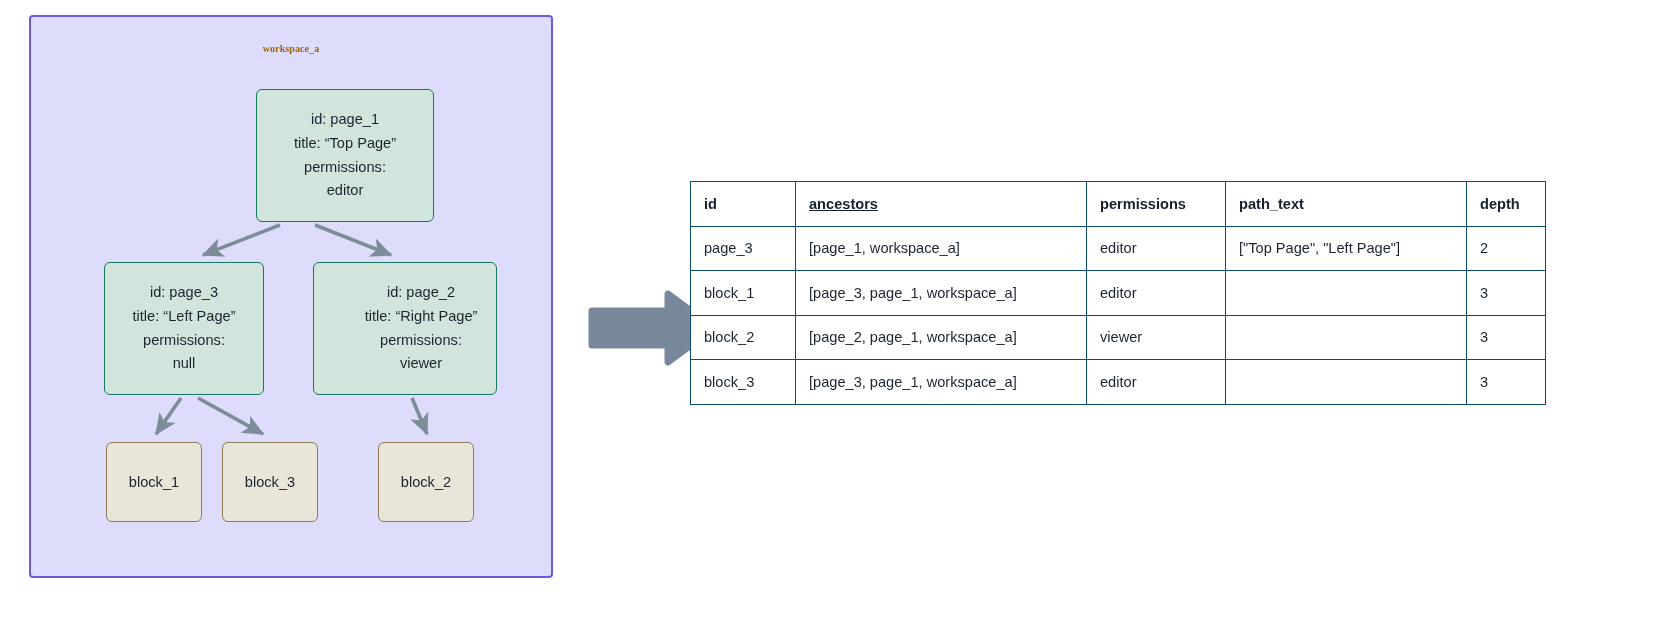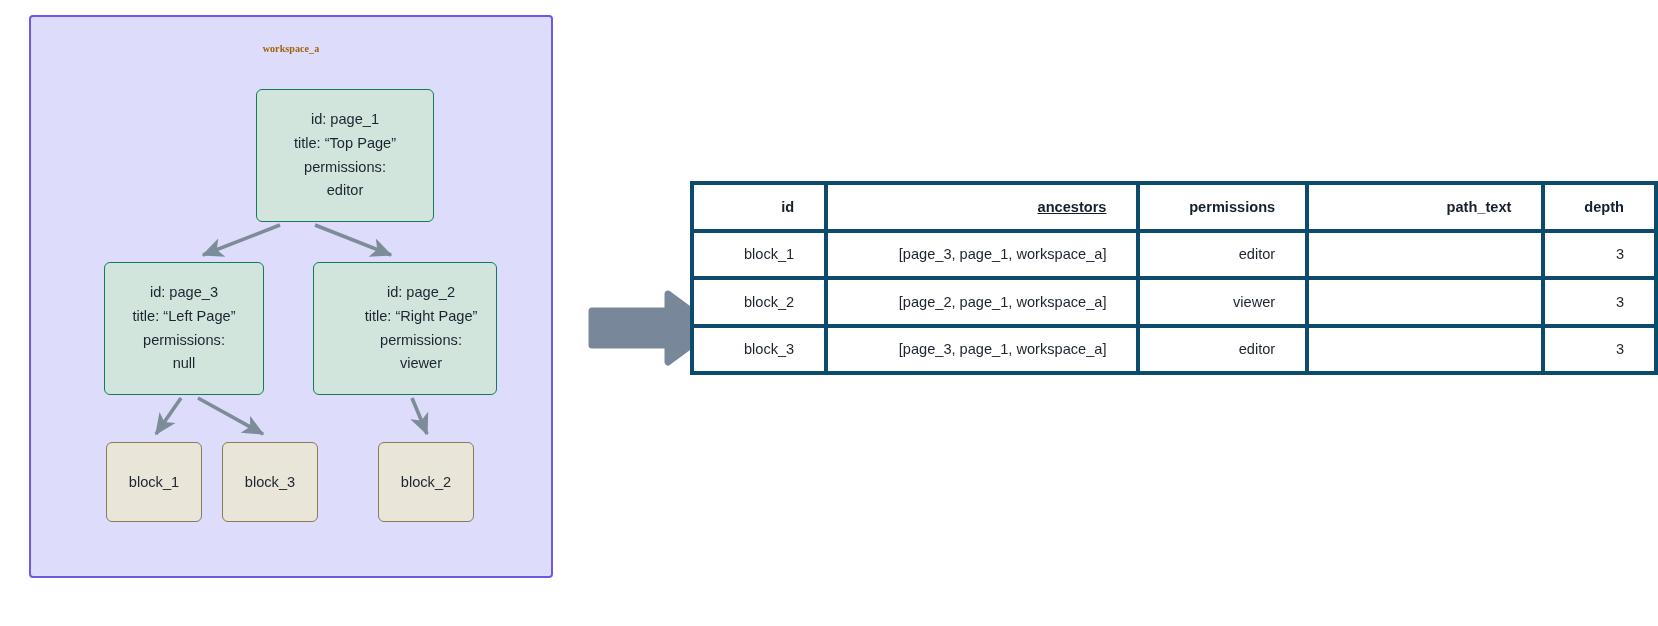--- a/index.html
+++ b/index.html
@@ -102,24 +102,24 @@
     position: absolute;
     left: 690px;
     top: 181px;
     border-collapse: collapse;
     background: #ffffff;
     font-size: 14.6px;
     color: #1c2430;
   }
   #result-table th,
   #result-table td {
-    border: 4px solid #0c4a6e;
-    padding: 0 30px;
+    border: 1px solid #0c4a6e;
+    padding: 0 13px;
     height: 43.5px;
-    text-align: right;
+    text-align: left;
     vertical-align: middle;
     white-space: nowrap;
     font-weight: normal;
   }
   #result-table thead th {
     font-weight: bold;
     color: #16202f;
   }
   #result-table .col-id       { width: 78px;  }
   #result-table .col-anc      { width: 264px; text-decoration: underline; }
@@ -194,20 +194,27 @@
       <tr>
         <th class="col-id">id</th>
         <th class="col-anc">ancestors</th>
         <th class="col-perm">permissions</th>
         <th class="col-path">path_text</th>
         <th class="col-depth">depth</th>
       </tr>
     </thead>
     <tbody>
       <tr>
+        <td>page_3</td>
+        <td>[page_1, workspace_a]</td>
+        <td>editor</td>
+        <td>["Top Page", "Left Page"]</td>
+        <td>2</td>
+      </tr>
+      <tr>
         <td>block_1</td>
         <td>[page_3, page_1, workspace_a]</td>
         <td>editor</td>
         <td></td>
         <td>3</td>
       </tr>
       <tr>
         <td>block_2</td>
         <td>[page_2, page_1, workspace_a]</td>
         <td>viewer</td>

